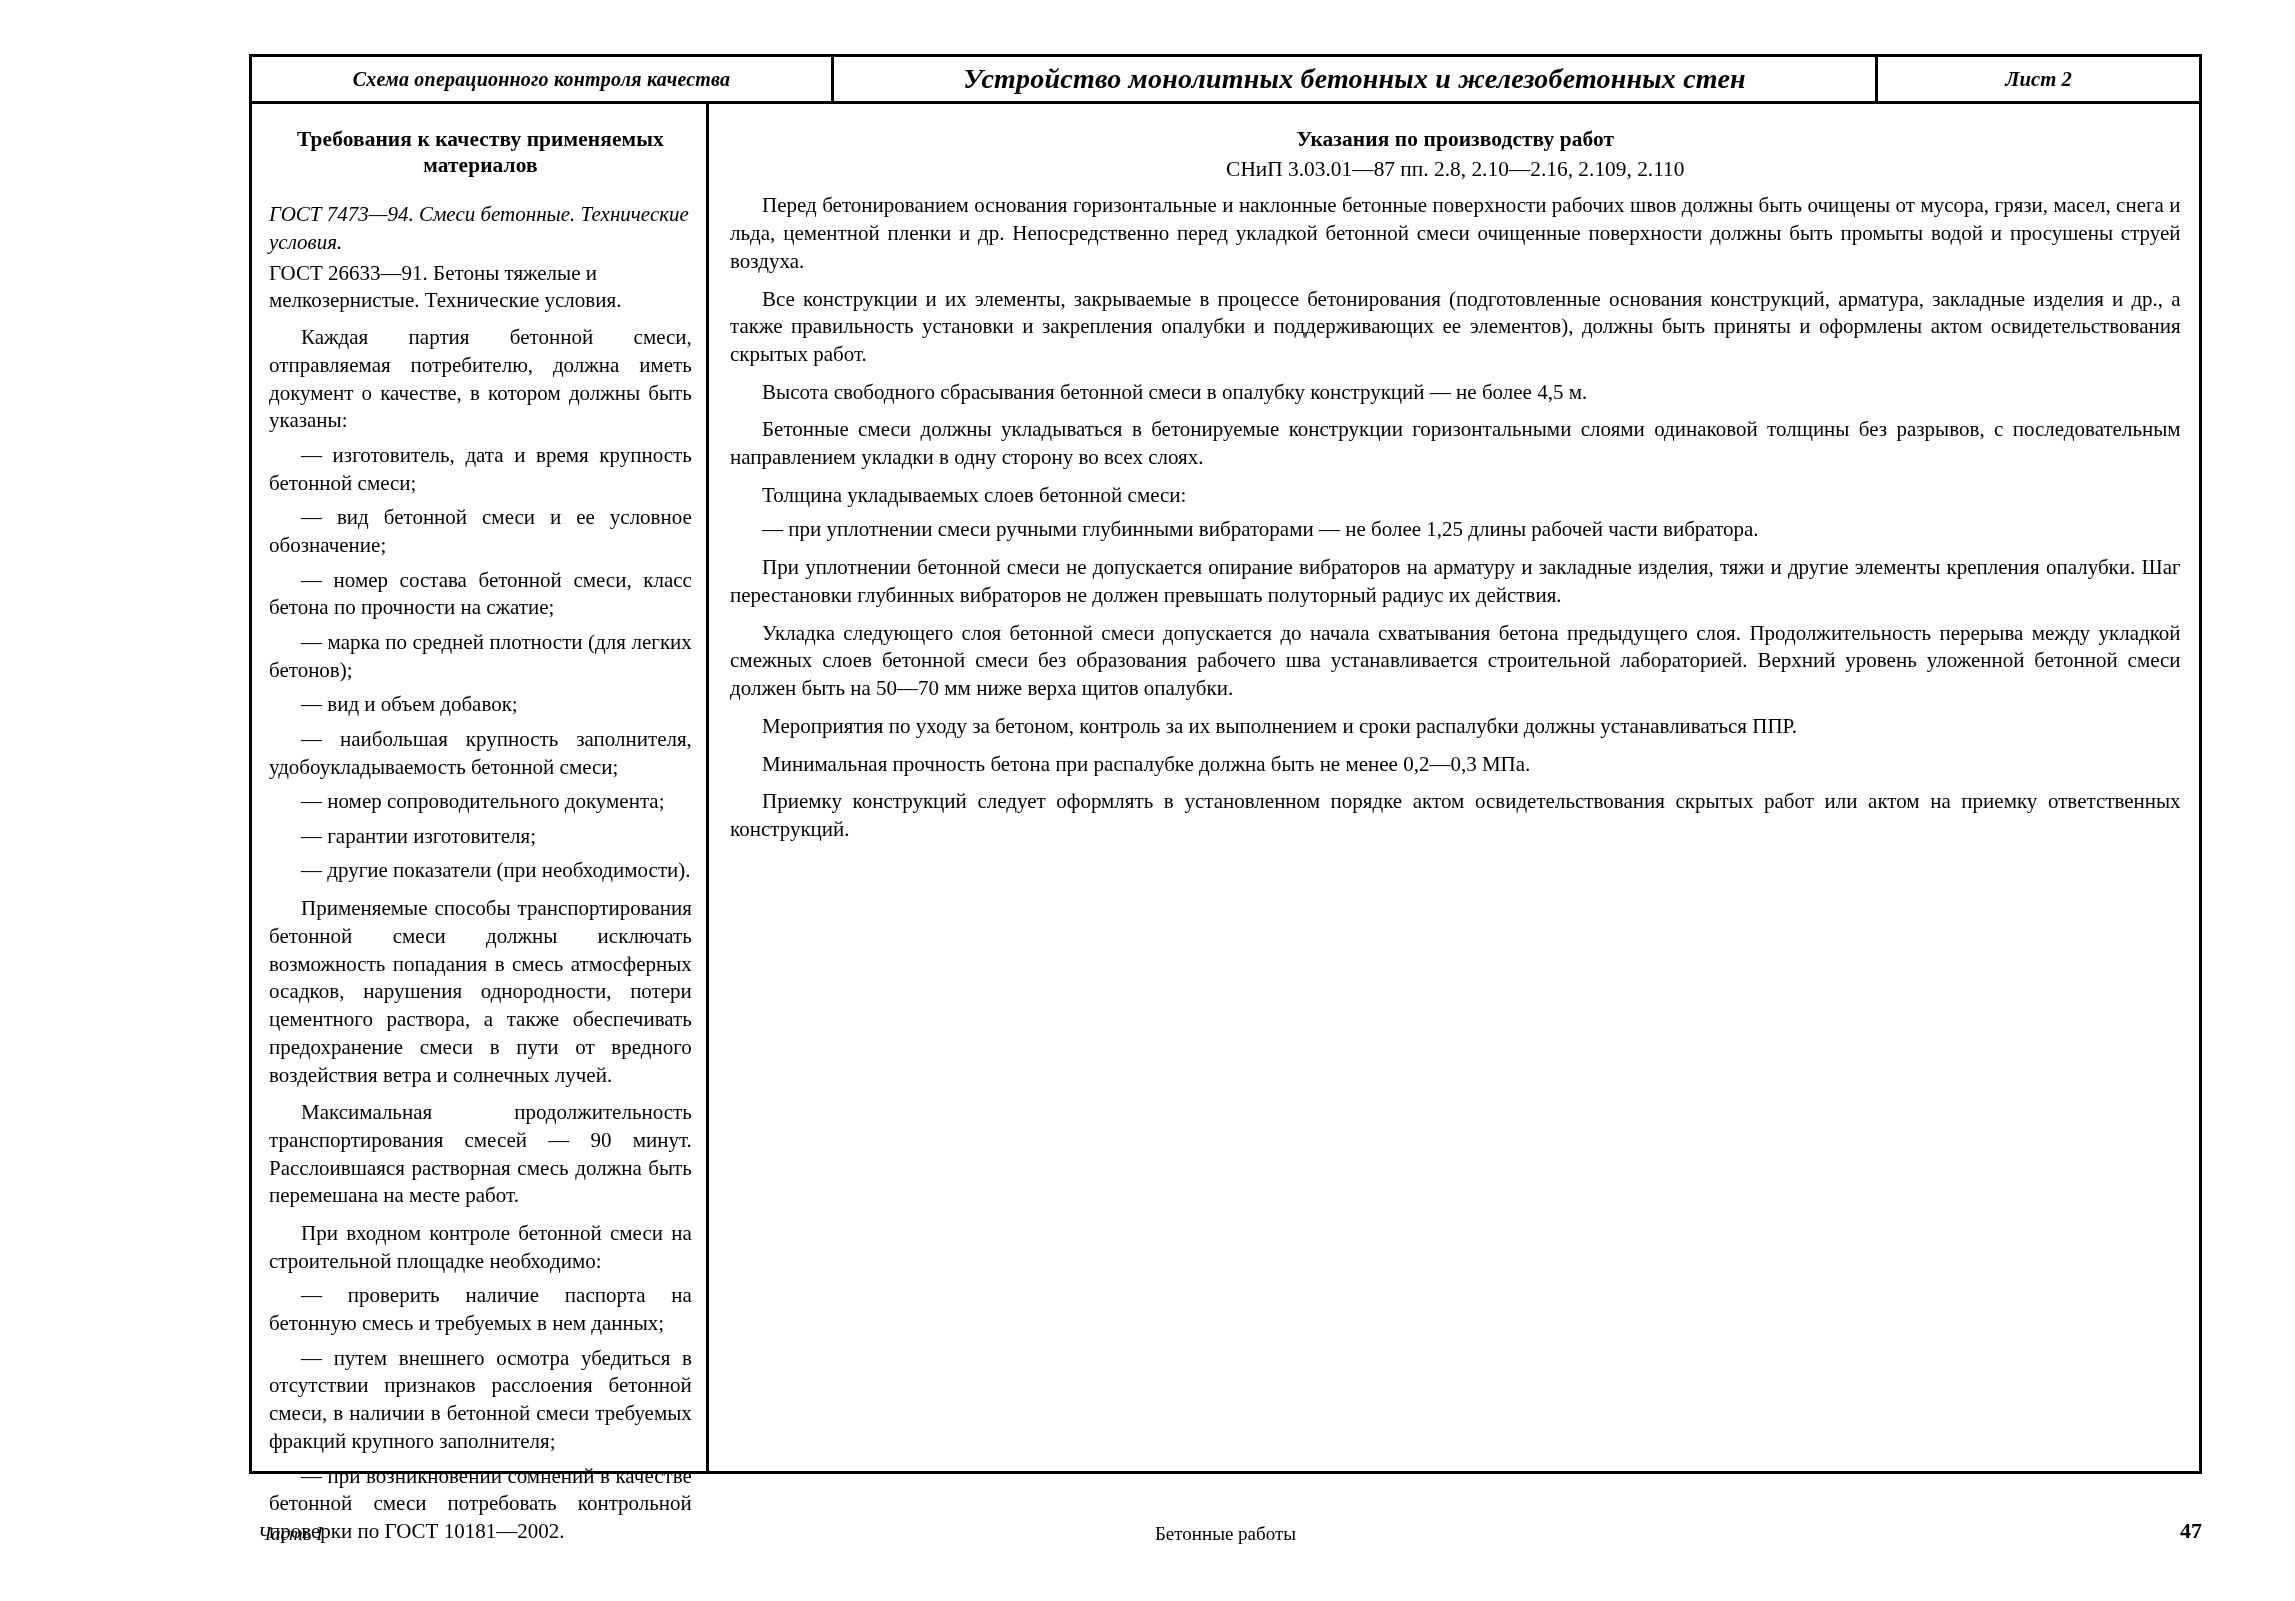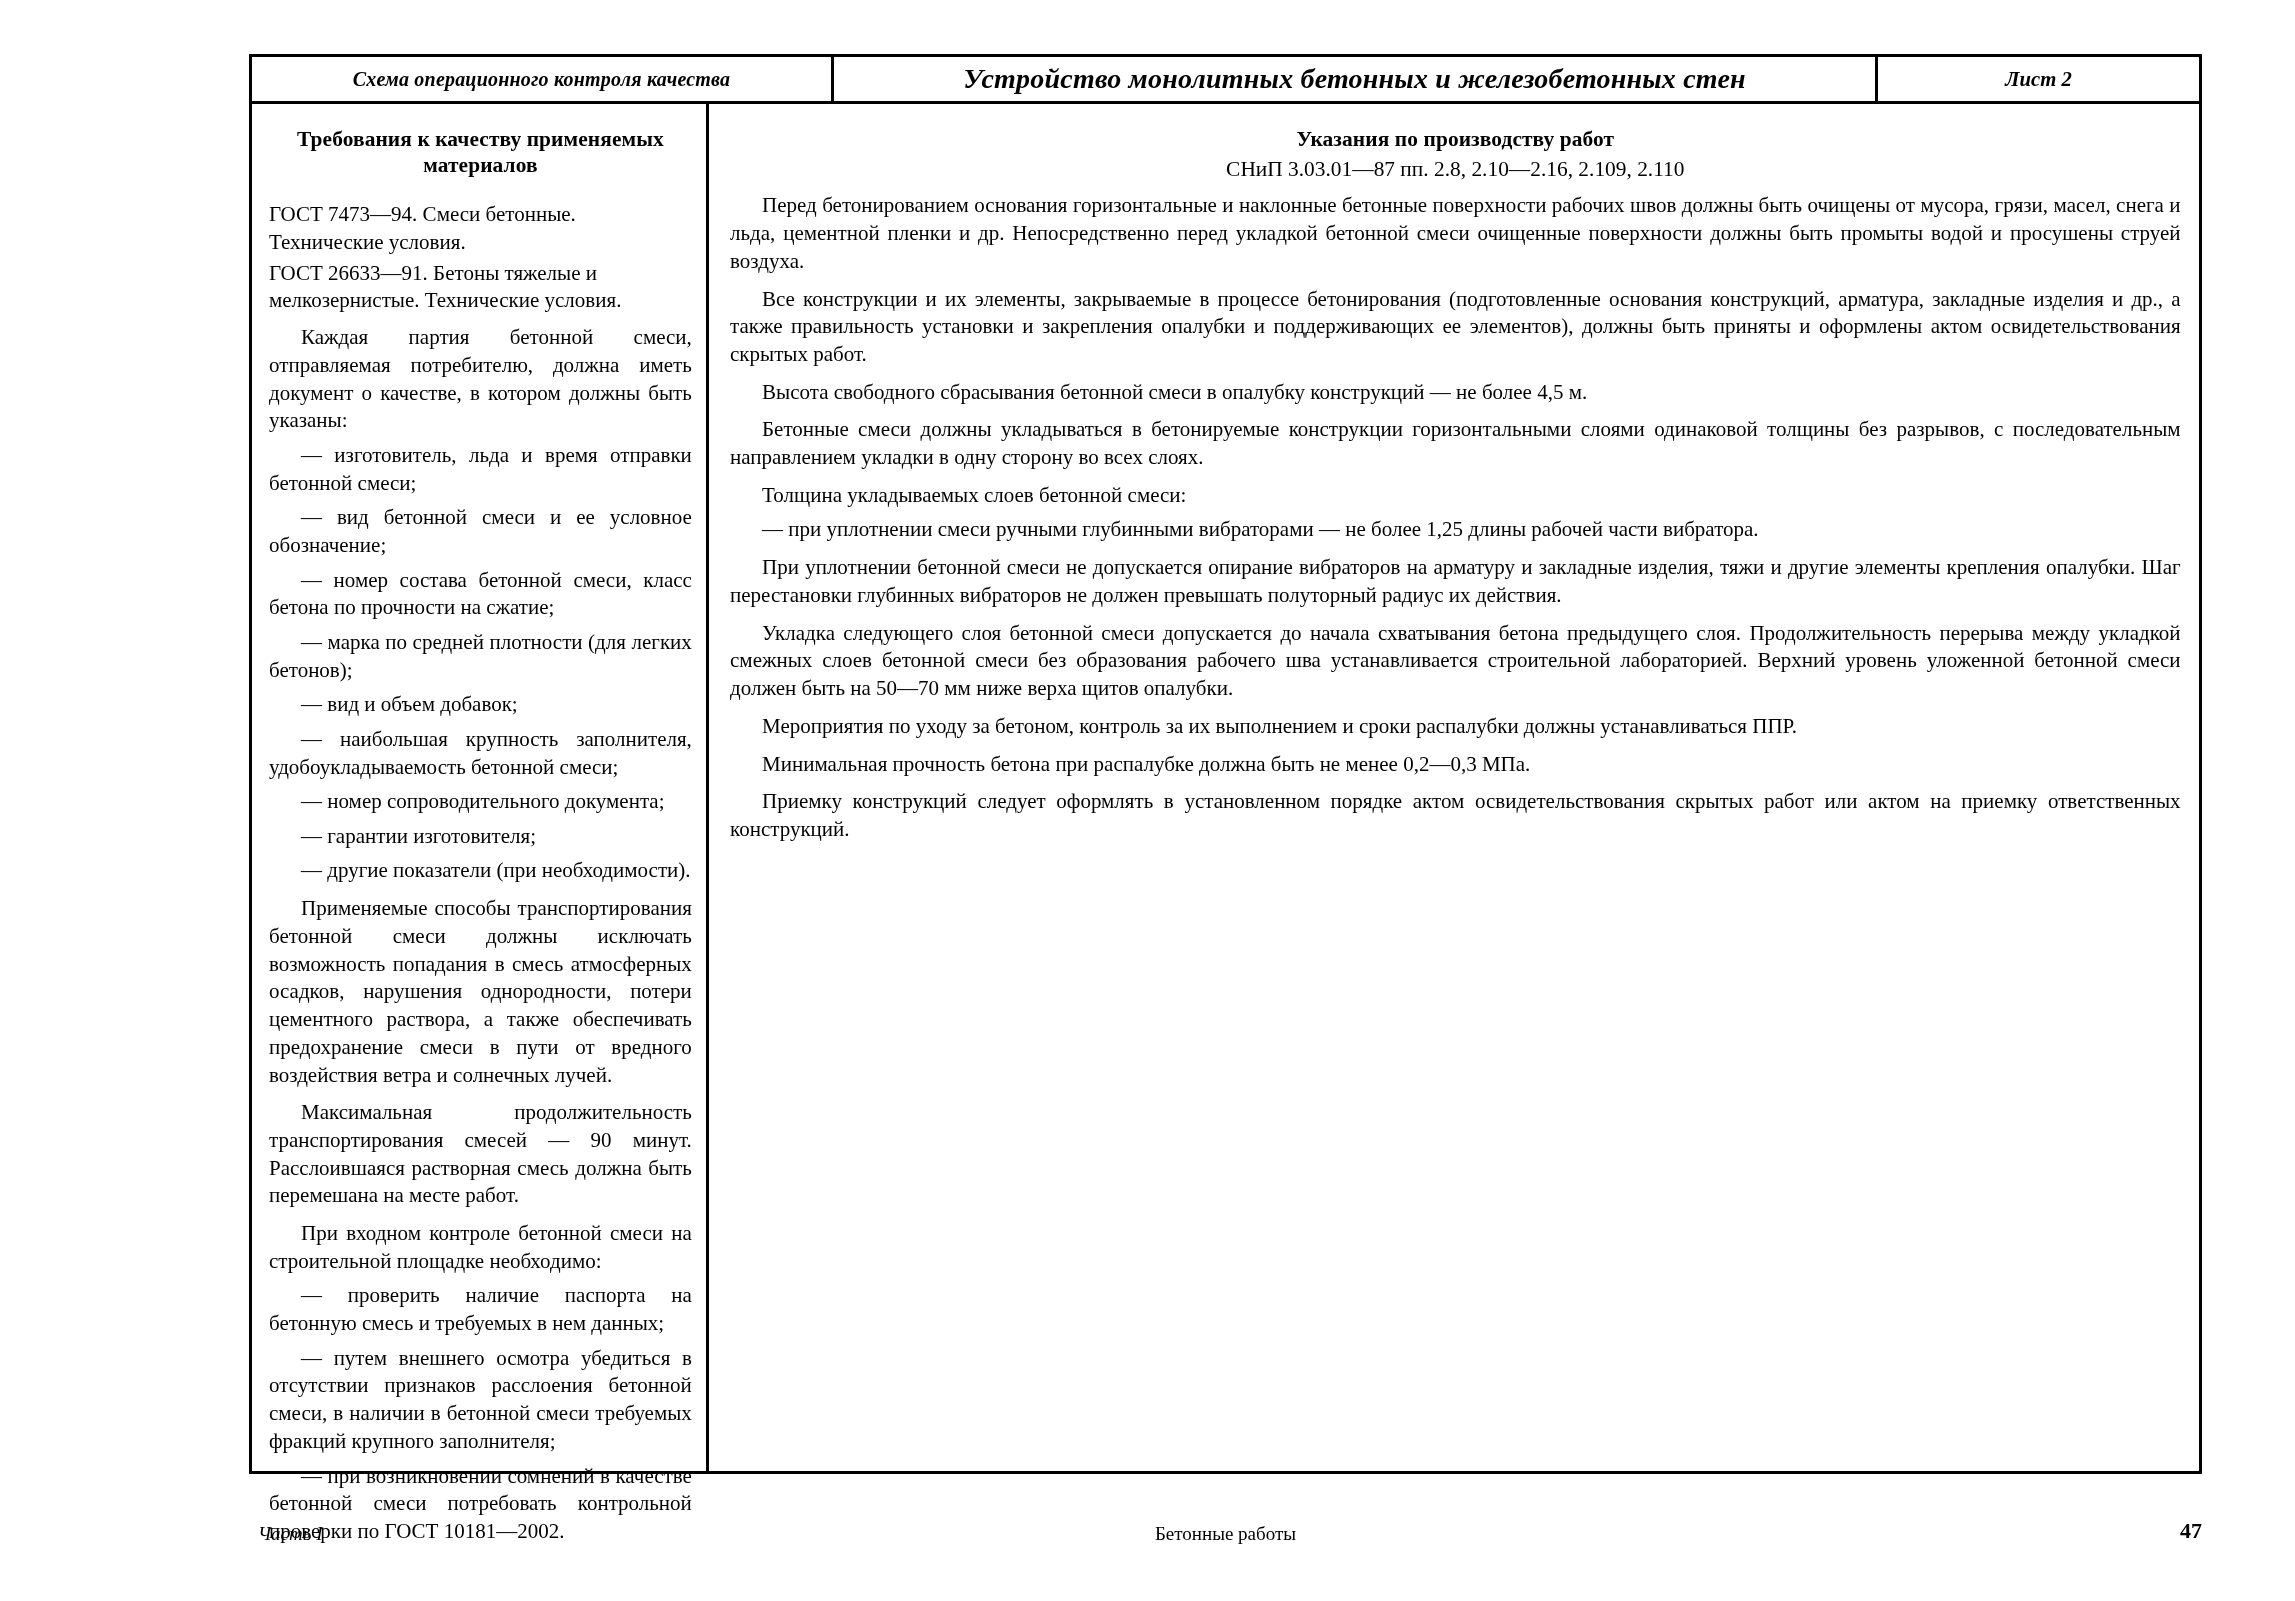--- a/index.html
+++ b/index.html
@@ -125,21 +125,21 @@
     text-align: justify;
     text-indent: 32px;
   }
   p.plain {
     margin: 3.8px 0 0 0;
     font-size: 21px;
     line-height: 1.3;
     text-align: left;
     text-indent: 0;
   }
-  .gost-list p.plain:first-child { margin-top: 16px; }
+  .gost-list p.plain:first-child { margin-top: 16px; font-style: italic; }
   .gost-list { margin-top: 23px; }
 
   .list-group { margin-top: 4.6px; }
 
   
   .footer {
     position: absolute;
     left: 249px;
     top: 1523px;
     width: 1953px;
@@ -187,21 +187,21 @@
       <h2 class="section-heading">Требования к качеству применяемых материалов</h2>
 
       <div class="gost-list">
         <p class="plain">ГОСТ 7473—94. Смеси бетонные. Технические условия.</p>
         <p class="plain">ГОСТ 26633—91. Бетоны тяжелые и мелкозернистые. Технические условия.</p>
       </div>
 
       <p class="para">Каждая партия бетонной смеси, отправляемая потребителю, должна иметь документ о качестве, в котором должны быть указаны:</p>
 
       <div class="list-group">
-        <p class="bullet">— изготовитель, льда и время отправки бетонной смеси;</p>
+        <p class="bullet">— изготовитель, дата и время крупность бетонной смеси;</p>
         <p class="bullet">— вид бетонной смеси и ее условное обозначение;</p>
         <p class="bullet">— номер состава бетонной смеси, класс бетона по прочности на сжатие;</p>
         <p class="bullet">— марка по средней плотности (для легких бетонов);</p>
         <p class="bullet">— вид и объем добавок;</p>
         <p class="bullet">— наибольшая крупность заполнителя, удобоукладываемость бетонной смеси;</p>
         <p class="bullet">— номер сопроводительного документа;</p>
         <p class="bullet">— гарантии изготовителя;</p>
         <p class="bullet">— другие показатели (при необходимости).</p>
       </div>
 

